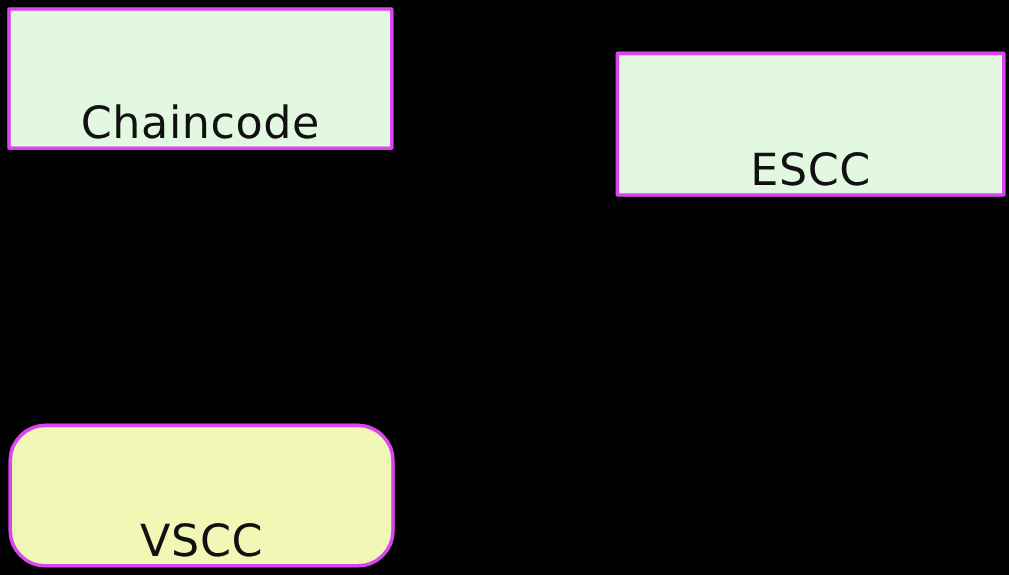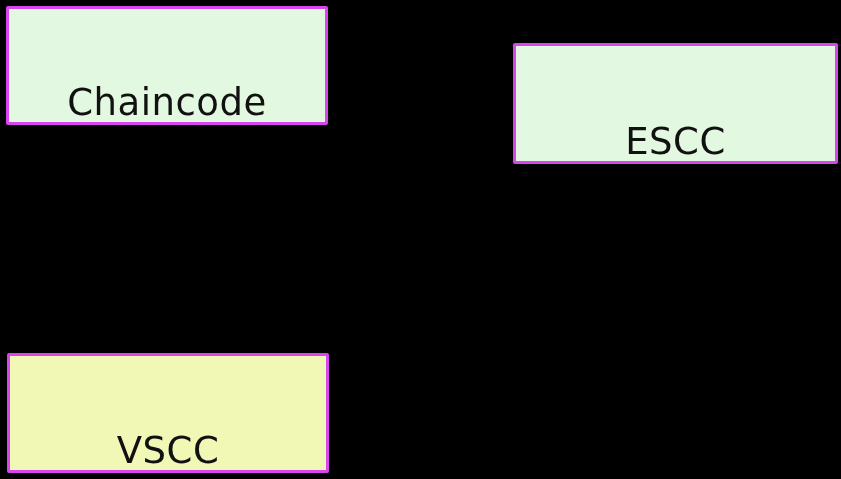--- a/index.html
+++ b/index.html
@@ -70,18 +70,18 @@
 <div id="canvas">
 
   <div class="node" id="node-chaincode" style="background:#e3f8e0;">
     <span class="node-label">Chaincode</span>
   </div>
 
   <div class="node" id="node-escc" style="background:#e3f8e0;">
     <span class="node-label">ESCC</span>
   </div>
 
-  <div class="node" id="node-vscc" style="background:#f1f7b5;">
+  <div class="node" id="node-vscc" style="background:#f1f7b5;border-radius:31px;">
     <span class="node-label">VSCC</span>
   </div>
 
 
 </div>
 
 </body></html>

